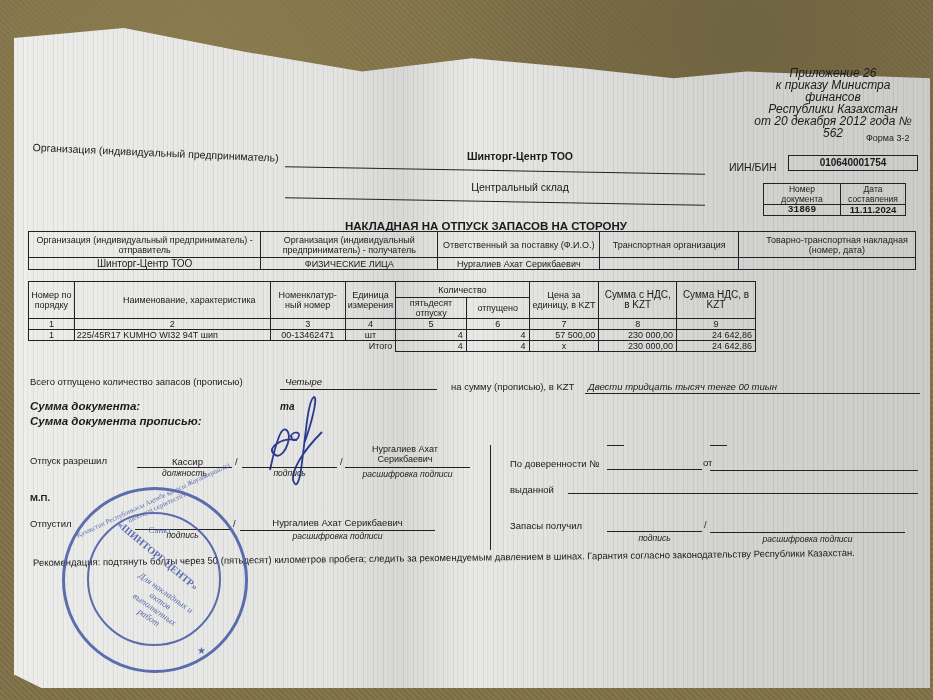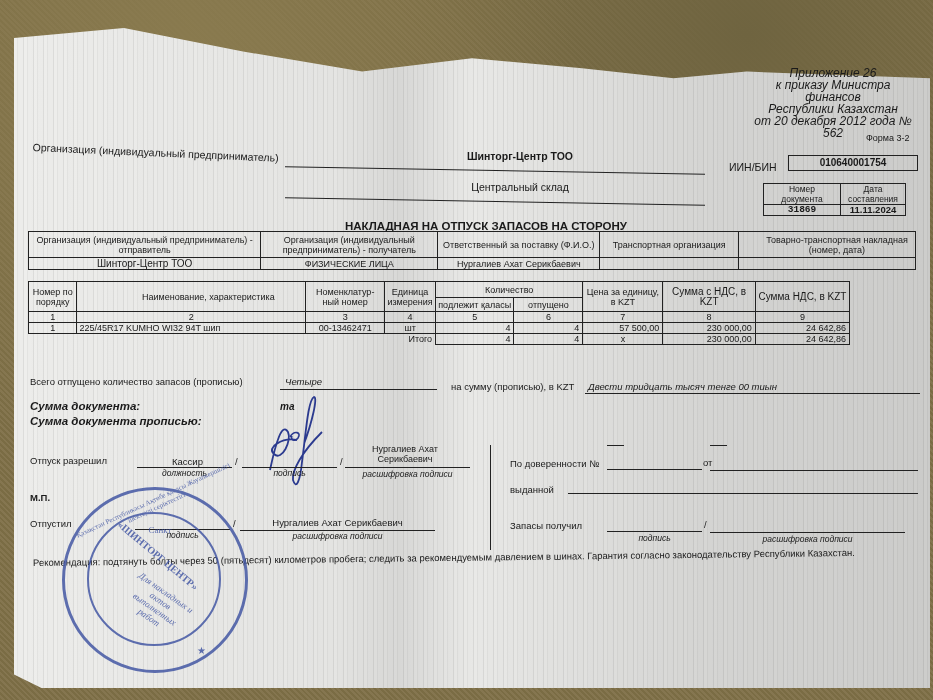--- a/index.html
+++ b/index.html
@@ -24,21 +24,21 @@
   .uline{position:absolute;height:0;border-top:1.5px solid #222;}
   .dept{left:340px;top:181px;width:360px;text-align:center;font-weight:normal;font-size:10.5px;}
   .iin-label{left:729px;top:161px;font-size:10.5px;}
   .iin-box{left:788px;top:155px;width:128px;height:14px;border:1.5px solid #222;text-align:center;font-weight:bold;font-size:10px;line-height:14px;}
   .docnum-tbl{left:763px;top:183px;border-collapse:collapse;font-size:8.5px;}
   .docnum-tbl td{border:1.5px solid #222;text-align:center;padding:0 4px;line-height:10px;}
   .title{left:345px;top:220px;font-weight:bold;font-size:11.5px;}
   table.grid{border-collapse:collapse;position:absolute;}
   table.grid td{border:1.5px solid #222;font-size:9px;text-align:center;padding:0 2px;line-height:10px;}
   .parties{left:28px;top:231px;width:888px;}
-  .items{left:28px;top:281px;width:822px;}
+  .items{left:28px;top:281px;width:728px;}
   .items td.num{text-align:right;padding-right:3px;}
   .items td.left{text-align:left;}
   .noborder{border:none !important;}
   .lbl{font-size:9.5px;position:absolute;}
   .ital{font-style:italic;}
   .bold-it{font-weight:bold;font-style:italic;font-size:11.5px;position:absolute;}
   .small-it{font-style:italic;font-size:8.5px;position:absolute;text-align:center;}
   .vline{position:absolute;width:0;border-left:1.5px solid #222;}
   .stamp{position:absolute;left:62px;top:487px;width:180px;height:180px;border:3px solid #3a4fa0;border-radius:50%;opacity:0.8;}
   .stamp .inner{position:absolute;left:22px;top:22px;width:130px;height:130px;border:2px solid #3a4fa0;border-radius:50%;}
@@ -110,21 +110,21 @@
     <td rowspan="2" style="width:46px;">Номер по порядку</td>
     <td rowspan="2" style="width:222px;padding-left:36px;">Наименование, характеристика</td>
     <td rowspan="2" style="width:78px;">Номенклатур-ный номер</td>
     <td rowspan="2" style="width:46px;">Единица измерения</td>
     <td colspan="2">Количество</td>
     <td rowspan="2" style="width:85px;">Цена за единицу, в KZT</td>
     <td rowspan="2" style="width:102px;font-size:10px;">Сумма с НДС, в KZT</td>
     <td rowspan="2" style="width:104px;font-size:10px;">Сумма НДС, в KZT</td>
   </tr>
   <tr style="height:14px;">
-    <td style="width:82px;">подлежит қаласы</td>
+    <td style="width:82px;">пятьдесят отпуску</td>
     <td style="width:70px;">отпущено</td>
   </tr>
   <tr style="height:11px;">
     <td>1</td>
     <td>2</td>
     <td>3</td>
     <td>4</td>
     <td>5</td>
     <td>6</td>
     <td>7</td>

